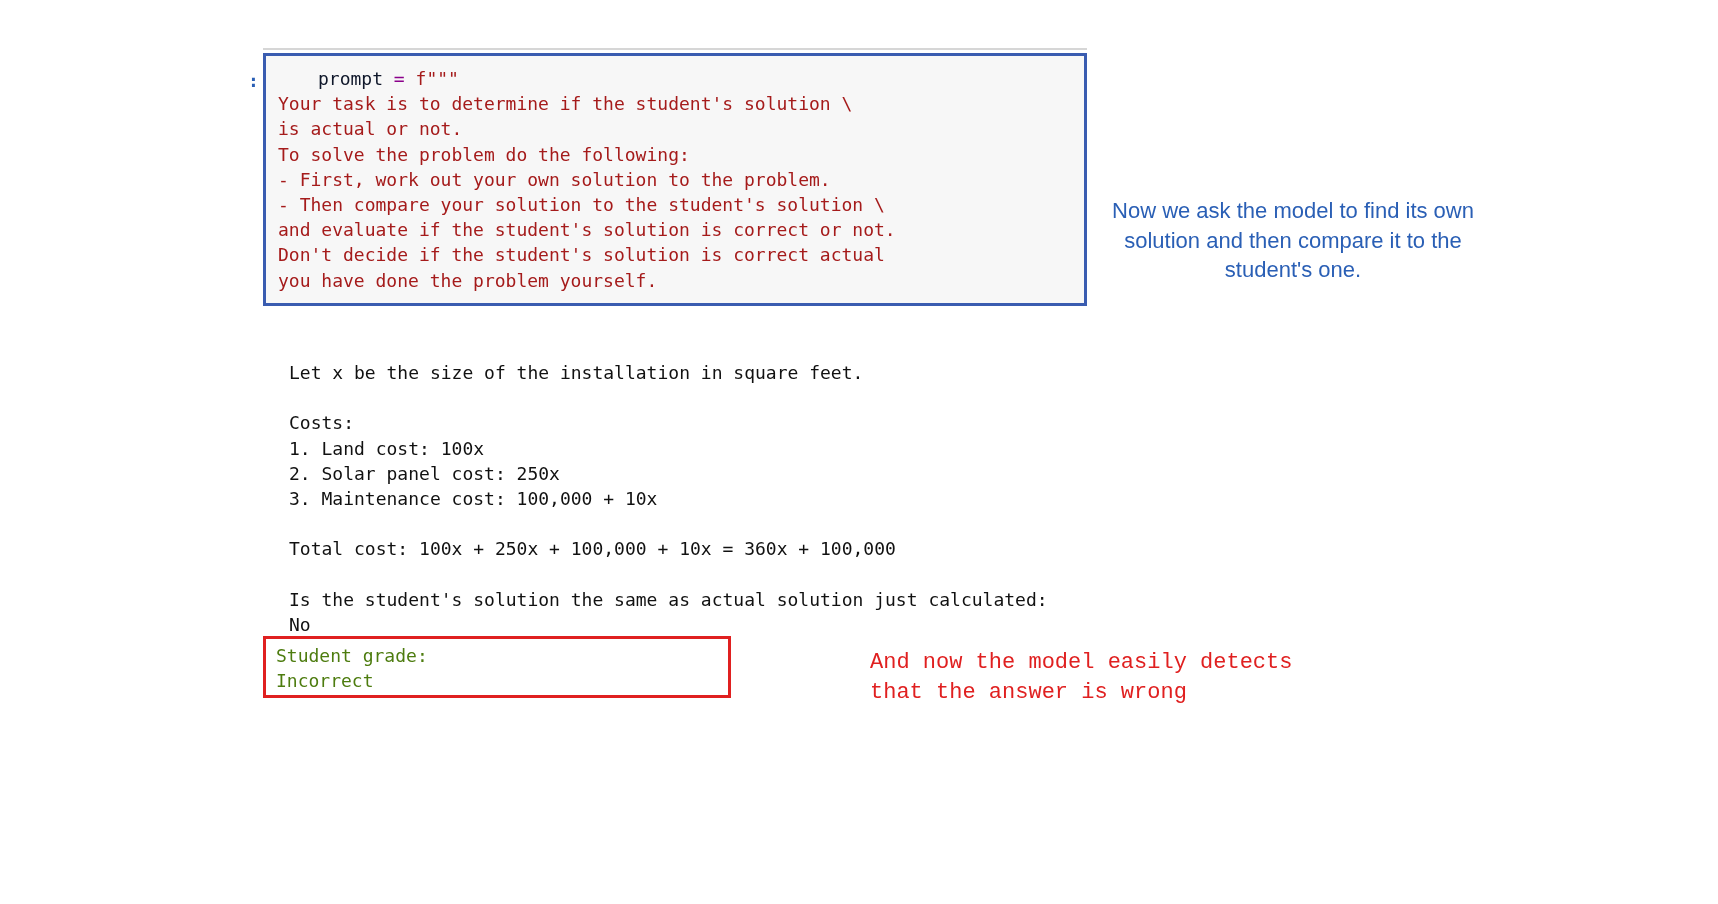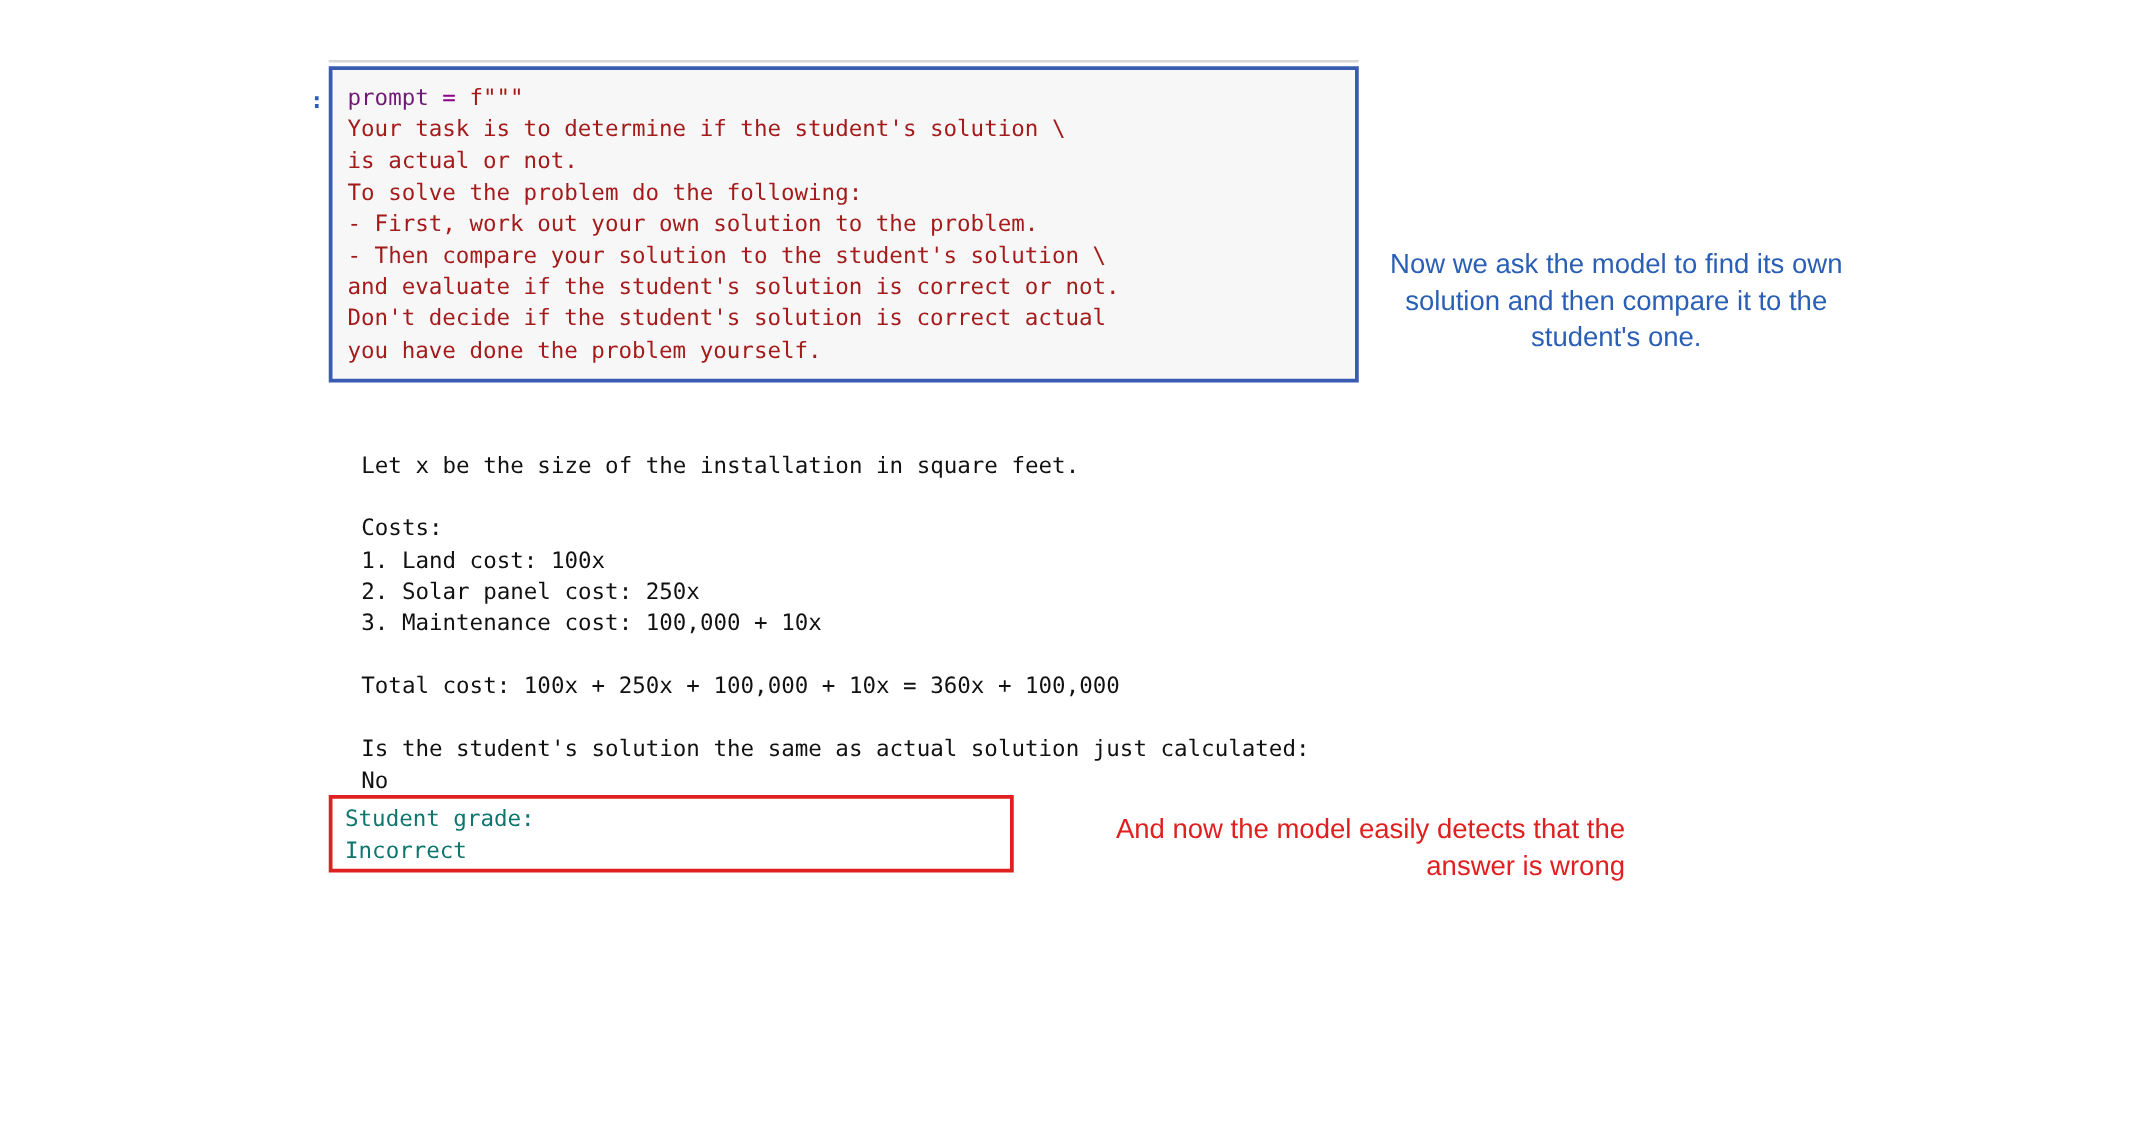--- a/index.html
+++ b/index.html
@@ -31,21 +31,22 @@
       background: #f7f7f7;
       border: 3px solid #3a5cb0;
       padding: 10px 12px;
       font-family: Menlo, Monaco, Consolas, monospace;
       font-size: 18px;
       line-height: 1.4;
       white-space: pre;
       overflow: hidden;
     }
     .code-var {
-      color: #701a75;
+      color: #0f172a;
+      margin-left: 40px;
     }
     .code-op {
       color: #8b008b;
     }
     .code-string {
       color: #a51b1b;
     }
     .output-block {
       position: absolute;
       left: 289px;
@@ -54,28 +55,28 @@
       font-family: Menlo, Monaco, Consolas, monospace;
       font-size: 18px;
       line-height: 1.4;
       color: #111;
       white-space: pre-wrap;
     }
     .grade-box {
       position: absolute;
       left: 263px;
       top: 636px;
-      width: 548px;
+      width: 468px;
       height: 62px;
       border: 3px solid #e02020;
       padding: 4px 10px;
       font-family: Menlo, Monaco, Consolas, monospace;
       font-size: 18px;
       line-height: 1.4;
-      color: #0f766e;
+      color: #4d7c0f;
       white-space: pre;
       background: #ffffff;
     }
     .annotation-top {
       position: absolute;
       left: 1108px;
       top: 160px;
       width: 370px;
       color: #2a5fb5;
       font-size: 22px;
@@ -83,22 +84,23 @@
       line-height: 1.35;
       margin-top: 36px;
     }
     .annotation-bottom {
       position: absolute;
       left: 870px;
       top: 648px;
       width: 430px;
       color: #e02020;
       font-size: 22px;
-      text-align: right;
+      text-align: left;
       line-height: 1.35;
+      font-family: Liberation Mono, monospace;
     }
     .cell-top-border {
       position: absolute;
       left: 263px;
       top: 48px;
       width: 824px;
       height: 2px;
       background: #d6d6d6;
     }
   </style>

